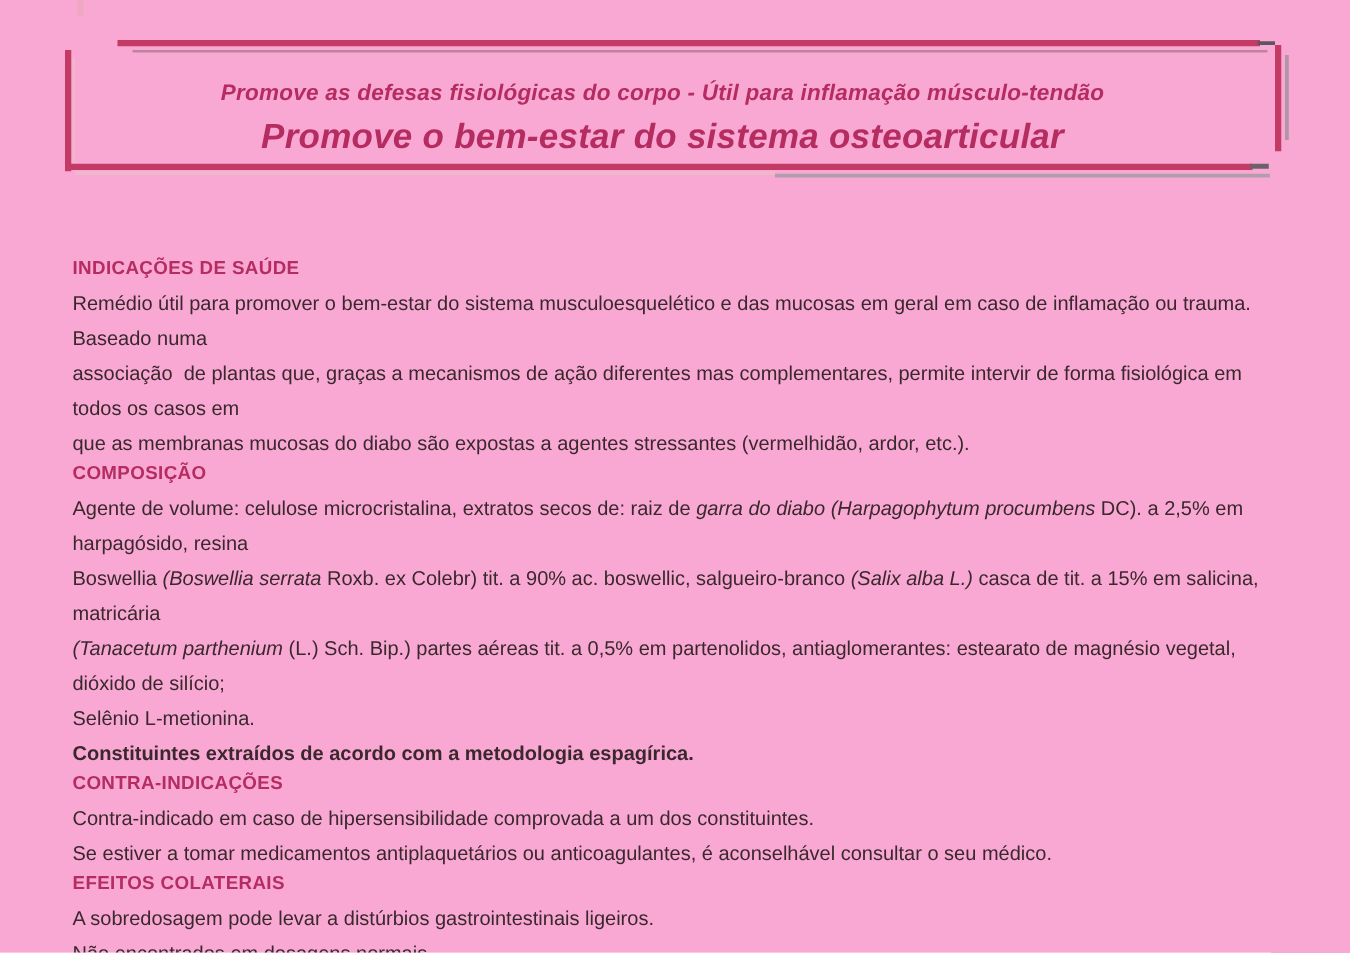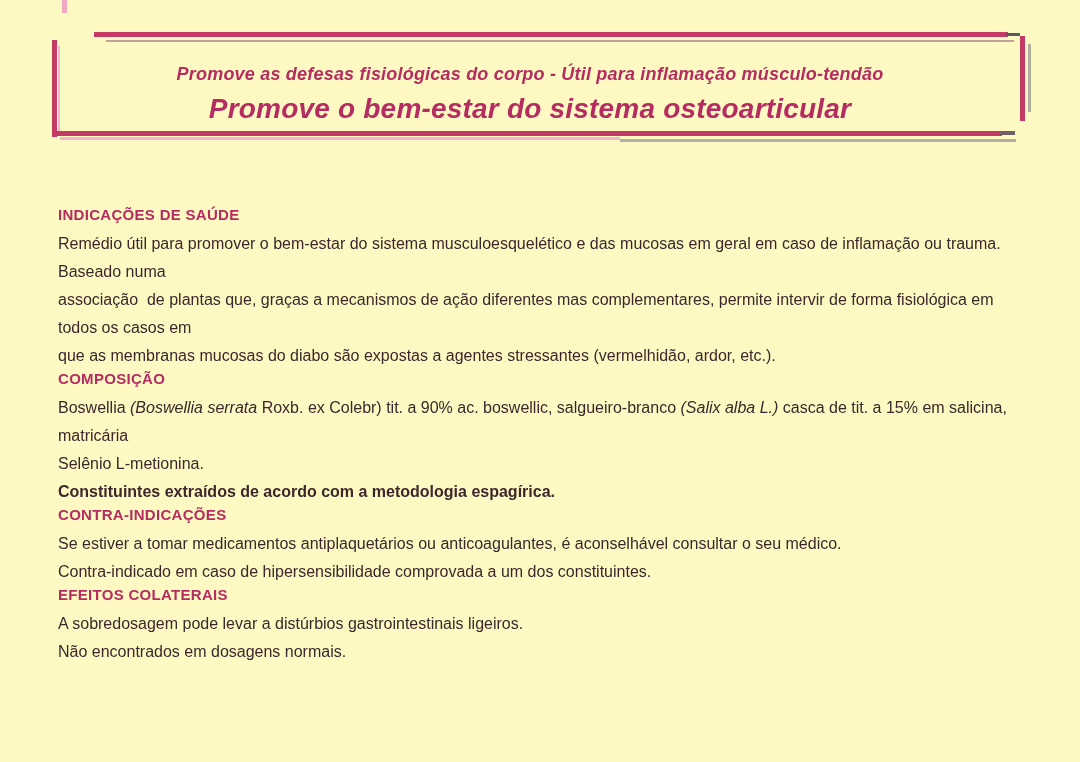--- a/index.html
+++ b/index.html
@@ -3,21 +3,21 @@
 <meta charset="utf-8">
 <style>
   html,body{margin:0;padding:0;}
   body{
     width:1080px;height:762px;
     background:#ffffff;
     font-family:"Liberation Sans", sans-serif;
     color:var(--body-color,#3a282c);
     overflow:hidden;
   }
-  .page{position:relative;width:1080px;height:762px;background:#fef9c3;}
+  .page{position:relative;width:1080px;height:762px;background:#f9a8d4;}
 
   
   .hero{position:absolute;left:0;top:0;width:1080px;height:150px;}
   .fp{position:absolute;}
   .tick{left:62px;top:0;width:5px;height:13px;background:#f0a8c2;}
   .topbar{left:94px;top:32px;width:914px;height:5px;background:var(--frame,#c33a64);}
   .topbar-shadow{left:106px;top:40px;width:908px;height:2px;background:#9b7280;opacity:.65;}
   .top-elbow{left:1006px;top:33px;width:14px;height:3px;background:#5f5560;}
   .rightbar{left:1020px;top:36px;width:5px;height:85px;background:var(--frame,#c33a64);}
   .rightbar-shadow{left:1028px;top:44px;width:3px;height:68px;background:#8f8f93;opacity:.7;}
@@ -85,30 +85,32 @@
         <h2>INDICAÇÕES DE SAÚDE</h2>
         <div>
           <div class="body-line"><span>Remédio útil para promover o bem-estar do sistema musculoesquelético e das mucosas em geral em caso de inflamação ou trauma. Baseado numa</span></div>
           <div class="body-line"><span>associação  de plantas que, graças a mecanismos de ação diferentes mas complementares, permite intervir de forma fisiológica em todos os casos em</span></div>
           <div class="body-line"><span>que as membranas mucosas do diabo são expostas a agentes stressantes (vermelhidão, ardor, etc.).</span></div>
         </div>
       </section>
       <section class="section sec-gap-1">
         <h2>COMPOSIÇÃO</h2>
         <div>
+          <div class="body-line"><span>Agente de volume: celulose microcristalina, extratos secos de: raiz de </span><span class="seg-i">garra do diabo (Harpagophytum procumbens</span><span> DC). a 2,5% em harpagósido, resina</span></div>
           <div class="body-line"><span>Boswellia </span><span class="seg-i">(Boswellia serrata</span><span> Roxb. ex Colebr) tit. a 90% ac. boswellic, salgueiro-branco </span><span class="seg-i">(Salix alba L.)</span><span> casca de tit. a 15% em salicina, matricária</span></div>
+          <div class="body-line"><span class="seg-i">(Tanacetum parthenium</span><span> (L.) Sch. Bip.) partes aéreas tit. a 0,5% em partenolidos, antiaglomerantes: estearato de magnésio vegetal, dióxido de silício;</span></div>
           <div class="body-line"><span>Selênio L-metionina.</span></div>
           <div class="body-line"><span class="seg-b">Constituintes extraídos de acordo com a metodologia espagírica.</span></div>
         </div>
       </section>
       <section class="section sec-gap-2">
         <h2>CONTRA-INDICAÇÕES</h2>
         <div>
+          <div class="body-line"><span>Contra-indicado em caso de hipersensibilidade comprovada a um dos constituintes.</span></div>
           <div class="body-line"><span>Se estiver a tomar medicamentos antiplaquetários ou anticoagulantes, é aconselhável consultar o seu médico.</span></div>
-          <div class="body-line"><span>Contra-indicado em caso de hipersensibilidade comprovada a um dos constituintes.</span></div>
         </div>
       </section>
       <section class="section sec-gap-3">
         <h2>EFEITOS COLATERAIS</h2>
         <div>
           <div class="body-line"><span>A sobredosagem pode levar a distúrbios gastrointestinais ligeiros.</span></div>
           <div class="body-line"><span>Não encontrados em dosagens normais.</span></div>
         </div>
       </section>
     </main>

